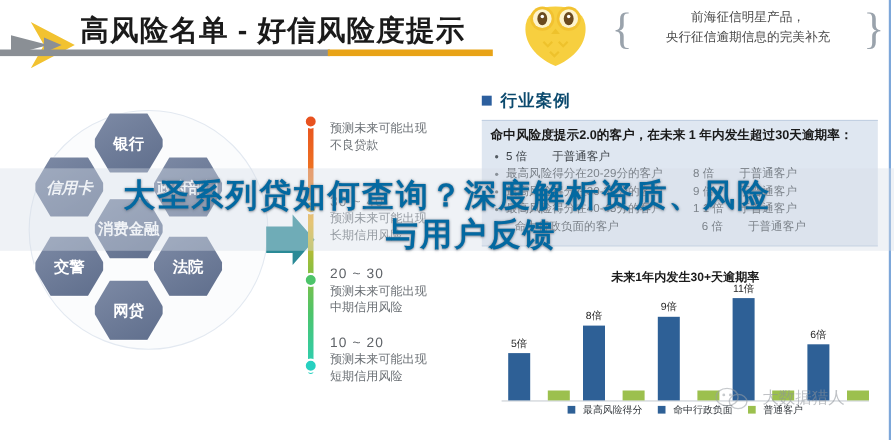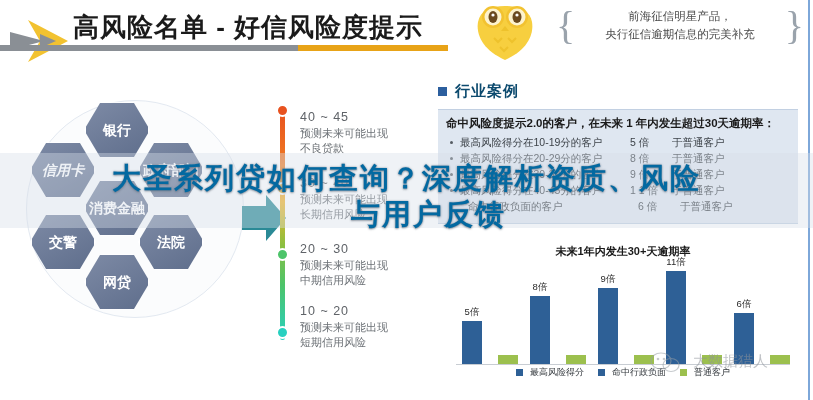--- a/index.html
+++ b/index.html
@@ -253,21 +253,20 @@
 
   <div class="timeline">
     <div class="tl-rail"></div>
 
     <div class="tl-dot" style="top:0px;   background:#e8521f;"></div>
     <div class="tl-dot" style="top:78px;  background:#f0b429;"></div>
     <div class="tl-dot" style="top:144px; background:#4dc46a;"></div>
     <div class="tl-dot" style="top:222px; background:#27d0c0;"></div>
 
     <div class="tl-item" style="top:6px;">
-      <div class="tl-range">40 ~ 45</div>
       <div class="tl-desc">预测未来可能出现</div>
       <div class="tl-desc">不良贷款</div>
     </div>
 
     <div class="tl-item" style="top:72px;">
       <div class="tl-range">30 ~ 40</div>
       <div class="tl-desc">预测未来可能出现</div>
       <div class="tl-desc">长期信用风险</div>
     </div>
 
@@ -288,21 +287,20 @@
     <div class="sec-head">
       <span class="sec-marker"></span>
       <span class="sec-title">行业案例</span>
     </div>
 
     <div class="info-box">
       <div class="info-lead">命中风险度提示2.0的客户，在未来 1 年内发生超过30天逾期率：</div>
 
       <div class="bullet-row">
         <span class="dot"></span>
-        <span class="b-label">最高风险得分在10-19分的客户</span>
         <span class="b-mult">5 倍</span>
         <span class="b-vs">于普通客户</span>
       </div>
 
       <div class="bullet-row">
         <span class="dot"></span>
         <span class="b-label">最高风险得分在20-29分的客户</span>
         <span class="b-mult">8 倍</span>
         <span class="b-vs">于普通客户</span>
       </div>

